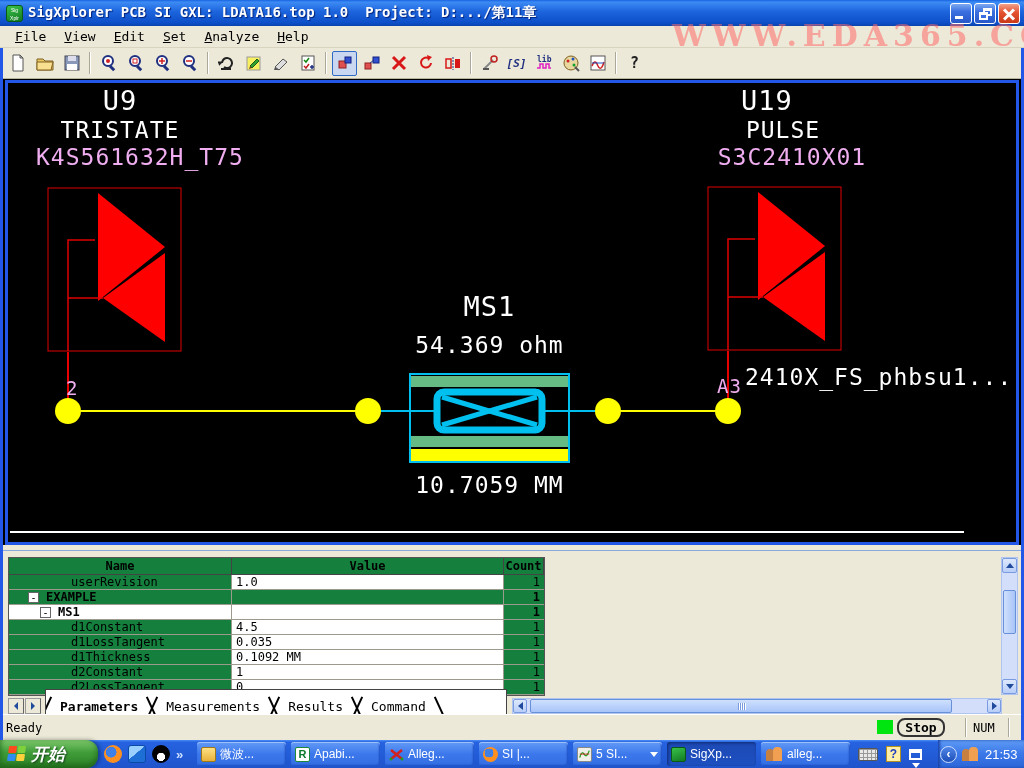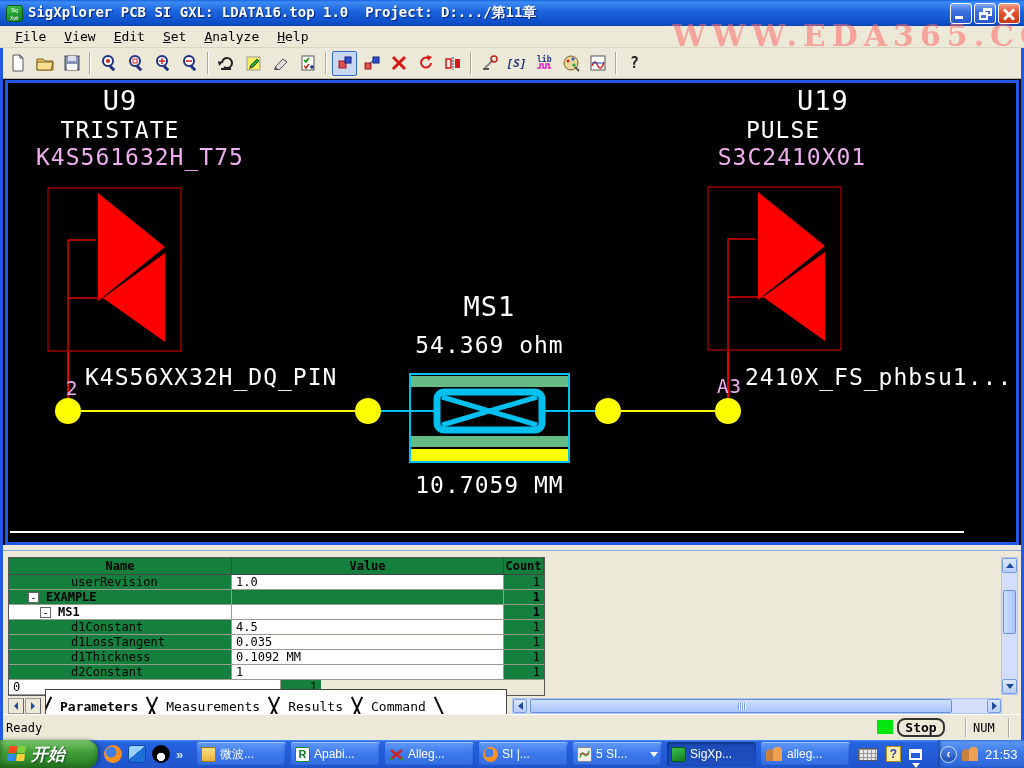--- a/index.html
+++ b/index.html
@@ -362,38 +362,37 @@
     <div class="ctext med pink" style="left:0px;top:61px;">K4S561632H_T75</div>
 
     <svg style="position:absolute;left:39px;top:104px;" width="135" height="165" viewBox="0 0 135 165">
       <rect x="1" y="1" width="133" height="163" fill="none" stroke="#e00000"></rect>
       <polygon points="51,6 118,60 51,114" fill="#ff0000"></polygon>
       <polygon points="118,66 118,155 56,111" fill="#ff0000"></polygon>
       <polyline points="48,53 21,53 21,164" fill="none" stroke="#e00000" stroke-width="1.5"></polyline>
       <line x1="21" y1="111" x2="56" y2="111" stroke="#e00000" stroke-width="1.5"></line>
     </svg>
 
-    <div class="ctext big ctr" style="left:735px;top:2px;width:160px;">U19</div>
+    <div class="ctext big ctr" style="left:679px;top:2px;width:160px;">U19</div>
     <div class="ctext med ctr" style="left:695px;top:34px;width:160px;">PULSE</div>
     <div class="ctext med pink ctr" style="left:655px;top:61px;width:230px;">S3C2410X01</div>
 
     <svg style="position:absolute;left:699px;top:103px;" width="135" height="165" viewBox="0 0 135 165">
       <rect x="1" y="1" width="133" height="163" fill="none" stroke="#e00000"></rect>
       <polygon points="51,6 118,60 51,114" fill="#ff0000"></polygon>
       <polygon points="118,66 118,155 56,111" fill="#ff0000"></polygon>
       <polyline points="48,53 21,53 21,164" fill="none" stroke="#e00000" stroke-width="1.5"></polyline>
       <line x1="21" y1="111" x2="56" y2="111" stroke="#e00000" stroke-width="1.5"></line>
     </svg>
 
     <div class="wire wr" style="left:59px;top:269px;width:2px;height:50px;"></div>
     <div class="wire wr" style="left:719px;top:268px;width:2px;height:50px;"></div>
 
     <div class="ctext pinlbl pink" style="left:30px;top:294px;">2</div>
     <div class="ctext pinlbl pink" style="left:681px;top:292px;">A3</div>
-    <div class="ctext med" style="left:77px;top:281px;">K4S56XX32H_DQ_PIN</div>
     <div class="ctext med" style="left:737px;top:281px;">2410X_FS_phbsu1...</div>
 
     <div class="wire wy" style="left:60px;top:327px;width:300px;height:2px;"></div>
     <div class="wire wc" style="left:373px;top:327px;width:30px;height:2px;"></div>
     <div class="wire wc" style="left:560px;top:327px;width:30px;height:2px;"></div>
     <div class="wire wy" style="left:600px;top:327px;width:120px;height:2px;"></div>
 
     <div class="node" style="left:47px;top:315px;"></div>
     <div class="node" style="left:347px;top:315px;"></div>
     <div class="node" style="left:587px;top:315px;"></div>
@@ -472,20 +471,23 @@
         <div class="pcell c-cnt">1</div>
       </div>
       <div class="prow">
         <div class="pcell c-name ind-a">
             <span>d2Constant</span>
           </div>
         <div class="pcell c-val white">1</div>
         <div class="pcell c-cnt">1</div>
       </div>
       <div class="prow">
+        <div class="pcell c-name ind-a">
+            <span>d2LossTangent</span>
+          </div>
         <div class="pcell c-val white">0</div>
         <div class="pcell c-cnt">1</div>
       </div>
     </div>
 
     <div class="vscroll">
       <div class="sbtn" style="left:0;top:0;">
           <i class="arr up"></i>
         </div>
       <div class="vthumb"></div>

